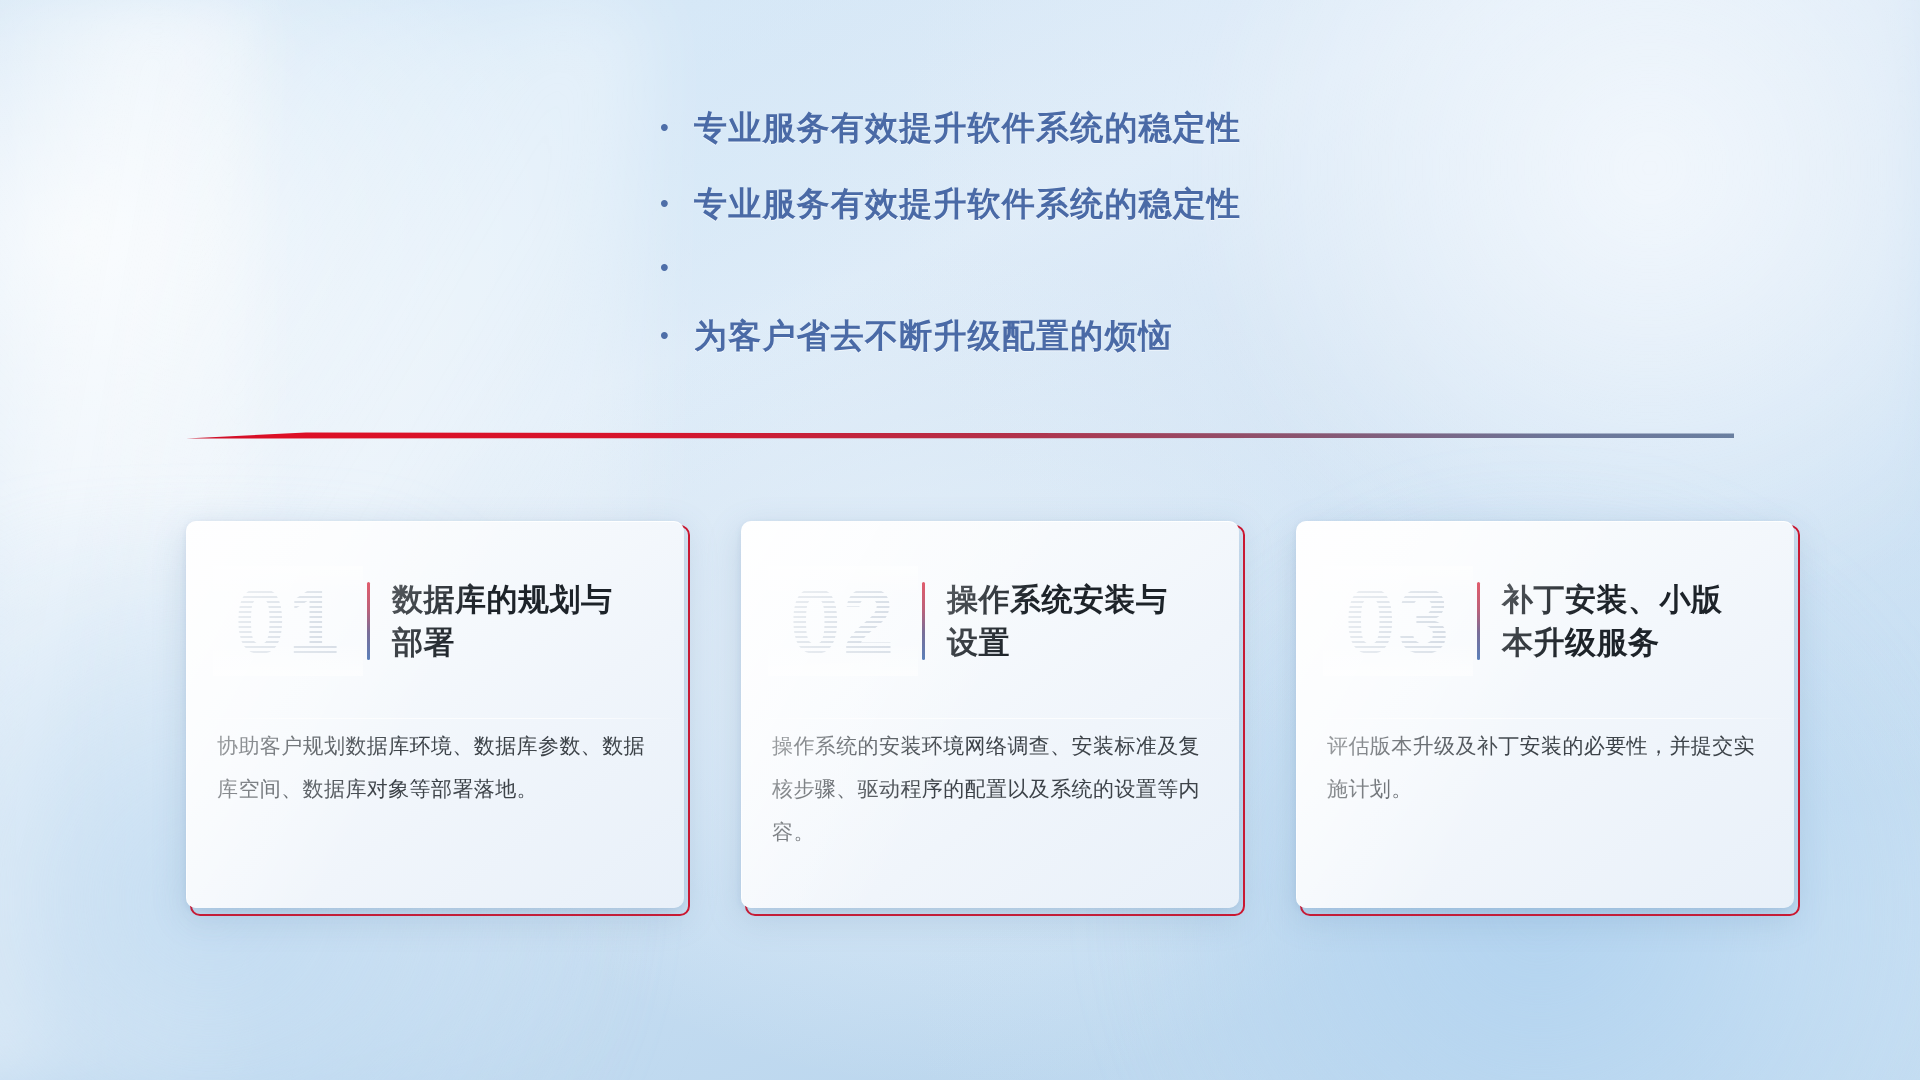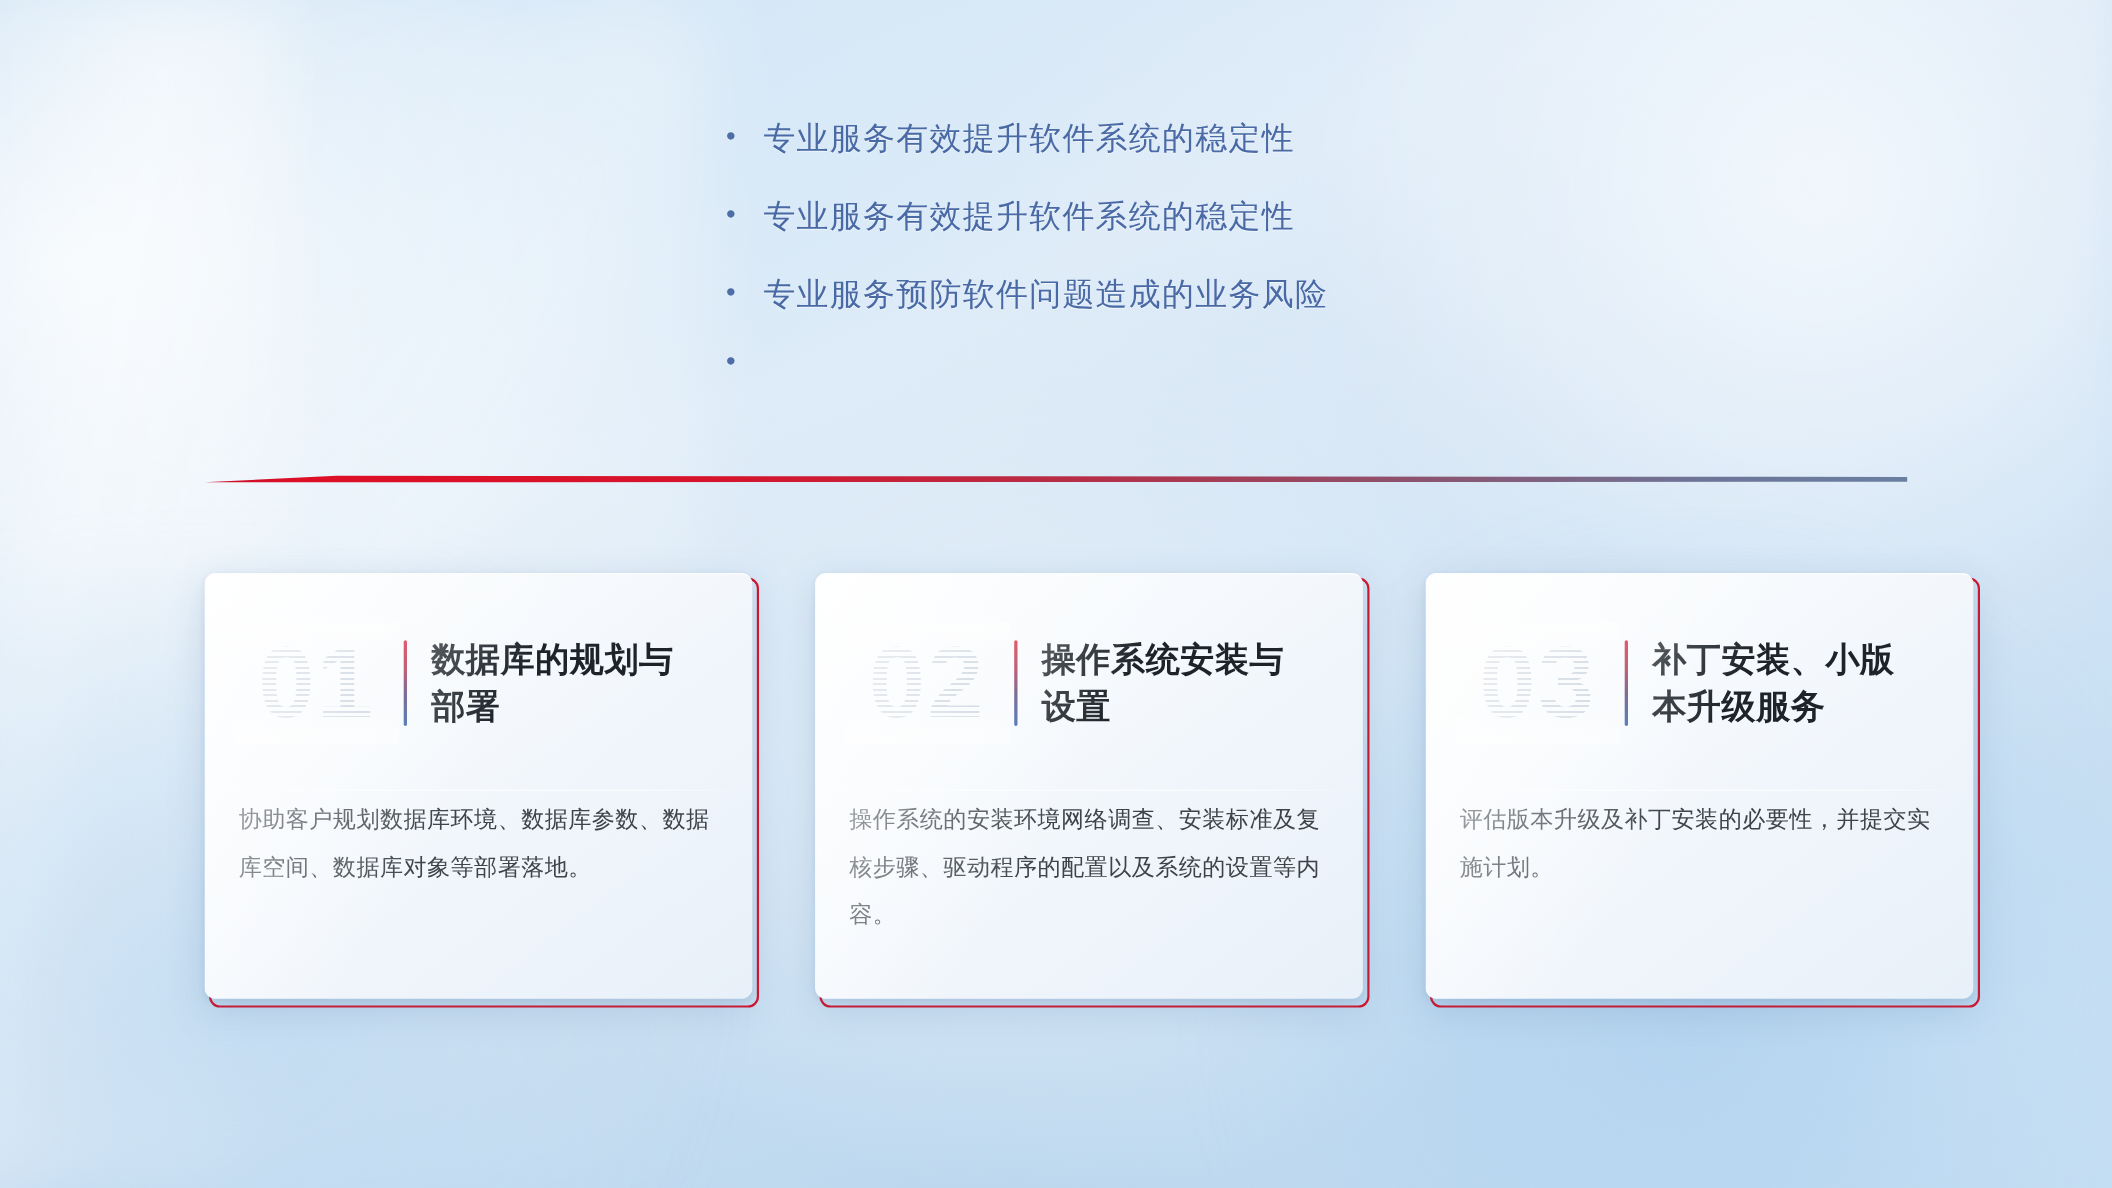--- a/index.html
+++ b/index.html
@@ -64,24 +64,24 @@
     margin-bottom:31px;
   }
   .bullet-dot {
     flex:0 0 auto;
     width:34px;
     color:#4e6ea8;
     font-size:25px; line-height:1;
     transform:translateY(-3px);
   }
   .bullet-text {
-    font-size:29px;
+    font-size:33px;
     letter-spacing:1.2px;
     color:#4a6aa6;
-    font-weight:400;
+    font-weight:700;
     white-space:nowrap;
     text-shadow:0 1px 0 rgba(255,255,255,0.55);
   }
 
   
   #divider {
     position:absolute; left:186px; top:429px;
     width:1548px; height:16px;
     pointer-events:none;
   }
@@ -212,25 +212,25 @@
       <span class="bullet-text">专业服务有效提升软件系统的稳定性</span>
     </div>
 
     <div class="bullet-row">
       <span class="bullet-dot">•</span>
       <span class="bullet-text">专业服务有效提升软件系统的稳定性</span>
     </div>
 
     <div class="bullet-row">
       <span class="bullet-dot">•</span>
-      <span class="bullet-text">专业服务预防软件问题造成的业务风险</span>
-    </div>
-
-    <div class="bullet-row">
-      <span class="bullet-dot">•</span>
+    </div>
+
+    <div class="bullet-row">
+      <span class="bullet-dot">•</span>
+      <span class="bullet-text">为客户省去不断升级配置的烦恼</span>
     </div>
 
   </div>
 
   <svg id="divider" viewBox="0 0 1548 16" preserveAspectRatio="none">
     <defs>
       <linearGradient id="divGrad" x1="0" y1="0" x2="1" y2="0">
         <stop offset="0" stop-color="#c9102a"></stop>
         <stop offset="0.06" stop-color="#dd0f26"></stop>
         <stop offset="0.30" stop-color="#d6142c"></stop>

